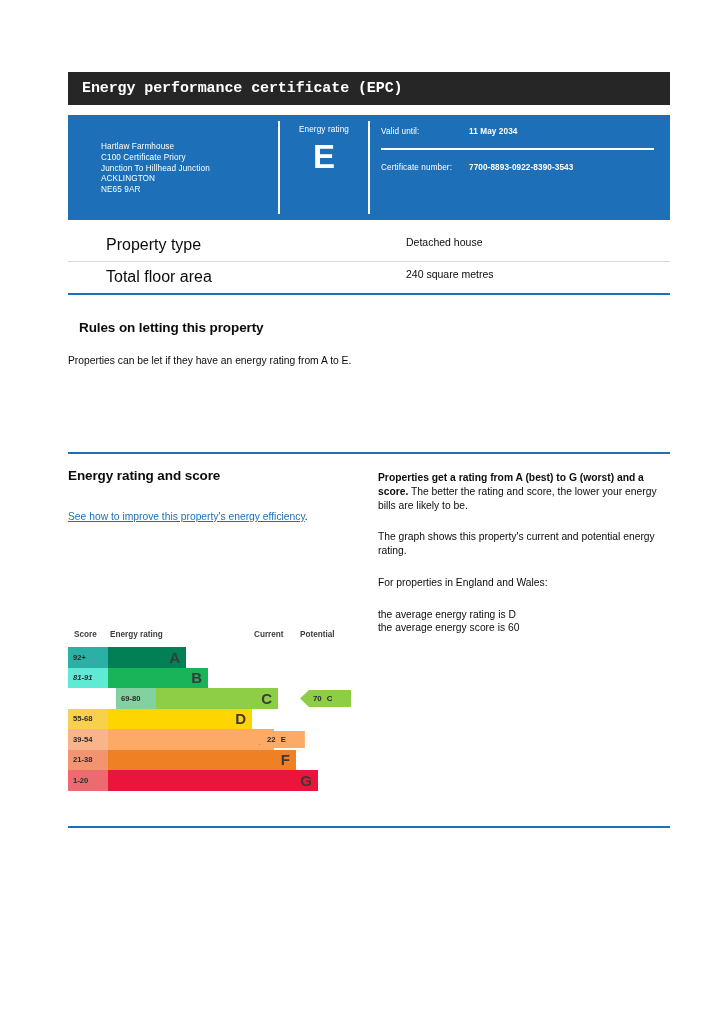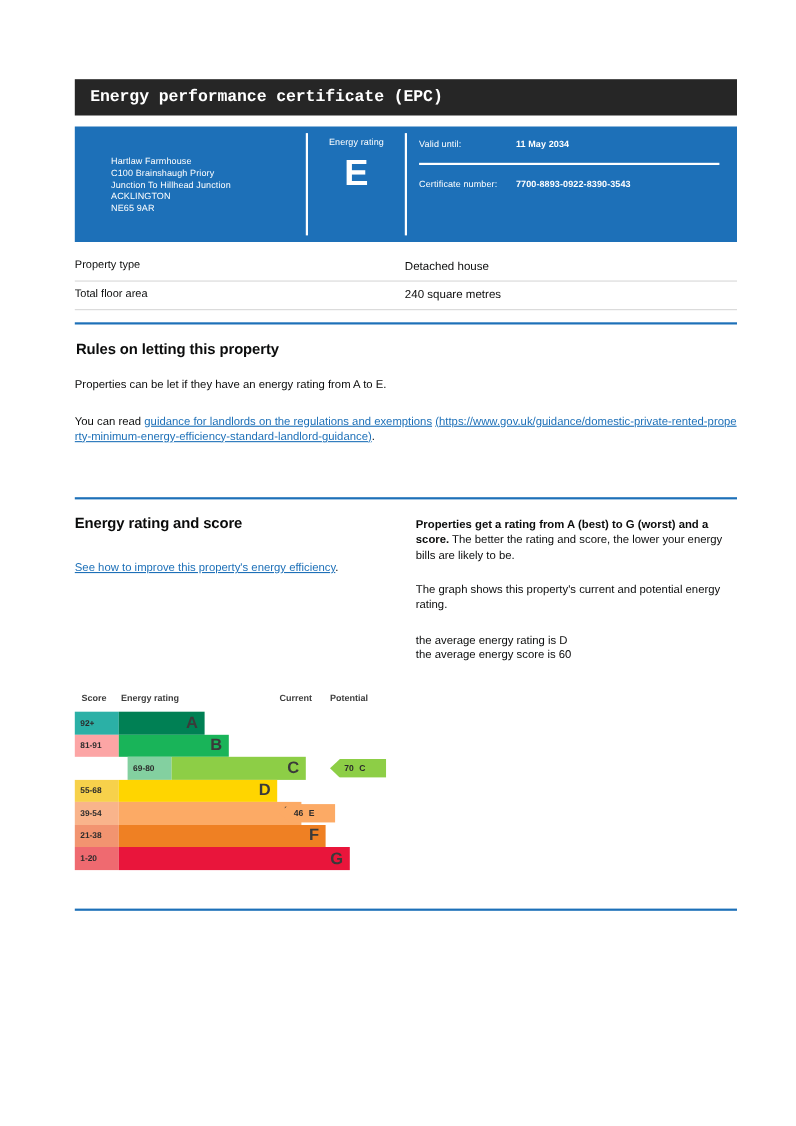--- a/index.html
+++ b/index.html
@@ -129,40 +129,41 @@
     width: 602px;
   }
   .detail-row {
     display: flex;
     border-bottom: 1px solid #d8d8d8;
     padding: 6px 0 7px 0;
   }
   .detail-row .dt {
     width: 300px;
     flex: 0 0 300px;
-    font-size: 10px;
+    font-size: 16px;
+    margin-left: 38px;
   }
   .detail-row .dd { font-size: 10.5px; }
 
   
   .brule {
     position: absolute;
     left: 0;
     width: 602px;
     height: 2px;
     background: #1d70b8;
   }
   .brule.r1 { top: 293px; }
   .brule.r2 { top: 452px; }
   .brule.r3 { top: 826px; }
 
   
   .sec-letting { position: absolute; left: 0; top: 309px; width: 602px; }
   h2.heading {
-    margin: 1px;
+    margin: 11px;
     font-size: 13.5px;
     font-weight: bold;
     letter-spacing: -0.1px;
   }
   .para {
     font-size: 10.3px;
     line-height: 13.5px;
     margin-top: 19px;
   }
   a.link {
@@ -267,21 +268,21 @@
   <div class="title-banner">
     <span class="title-text">Energy performance certificate (EPC)</span>
   </div>
 
   <div class="blue-panel">
     <div class="vrule one"></div>
     <div class="vrule two"></div>
 
     <div class="addr">
       <div>Hartlaw Farmhouse</div>
-      <div>C100 Brainshaugh Priory</div>
+      <div>C100 Certificate Priory</div>
       <div>Junction To Hillhead Junction</div>
       <div>ACKLINGTON</div>
       <div>NE65 9AR</div>
     </div>
 
     <div class="rating-col">
       <div class="rl">Energy rating</div>
       <div class="rv">E</div>
     </div>
 
@@ -307,39 +308,36 @@
       <div class="dt">Total floor area</div>
       <div class="dd">240 square metres</div>
     </div>
   </div>
 
   <div class="brule r1"></div>
 
   <div class="sec-letting">
     <h2 class="heading">Rules on letting this property</h2>
     <div class="para">Properties can be let if they have an energy rating from A to E.</div>
-    <div class="para url-line">
-      <span>You can read </span><a class="link" href="#">guidance for landlords on the regulations and exemptions</a>
-      <a class="link" href="#">(https://www.gov.uk/guidance/domestic-private-rented-property-minimum-energy-efficiency-standard-landlord-guidance)</a><span>.</span>
-    </div>
   </div>
 
   <div class="brule r2"></div>
 
   <div class="sec-rating">
     <div class="cols">
       <div class="col-left">
         <h3 class="subheading">Energy rating and score</h3>
         <div class="p2">
           <a class="link" href="#">See how to improve this property's energy efficiency</a><span>.</span>
         </div>
       </div>
       <div class="col-right">
         <p><span class="bold-lead">Properties get a rating from A (best) to G (worst) and a score.</span><span> The better the rating and score, the lower your energy bills are likely to be.</span></p>
         <p>The graph shows this property's current and potential energy rating.</p>
+        <p>For properties in England and Wales:</p>
         <p class="avg">
           <span>the average energy rating is D</span><br>
           <span>the average energy score is 60</span>
         </p>
       </div>
     </div>
   </div>
 
   <div class="epc">
     <div class="epc-head">
@@ -347,21 +345,21 @@
       <span class="h-rating">Energy rating</span>
       <span class="h-current">Current</span>
       <span class="h-potential">Potential</span>
     </div>
     <div class="epc-body" id="epc-body">
         <div class="band">
           <div class="score-cell" style="background: rgb(43, 176, 166);">92+</div>
           <div class="bar" style="width: 78px; background: rgb(0, 128, 84);">A</div>
         </div>
         <div class="band">
-          <div class="score-cell" style="background: #fca5a5;">81-91</div>
+          <div class="score-cell" style="background: #5eead4; font-style: italic;">81-91</div>
           <div class="bar" style="width: 100px; background: rgb(25, 180, 89);">B</div>
         </div>
         <div class="band">
           <div class="score-cell" style="background: rgb(131, 208, 160); margin-left: 48px;">69-80</div>
           <div class="bar" style="width: 122px; background: rgb(141, 206, 70);">C</div>
         </div>
         <div class="band">
           <div class="score-cell" style="background: rgb(247, 209, 75);">55-68</div>
           <div class="bar" style="width: 144px; background: rgb(255, 213, 0);">D</div>
         </div>
@@ -372,21 +370,21 @@
         <div class="band">
           <div class="score-cell" style="background: rgb(242, 148, 112);">21-38</div>
           <div class="bar" style="width: 188px; background: rgb(239, 128, 35);">F</div>
         </div>
         <div class="band">
           <div class="score-cell" style="background: rgb(239, 106, 112);">1-20</div>
           <div class="bar" style="width: 210px; background: rgb(233, 21, 59);">G</div>
         </div>
         <div class="markers">
           <div class="marker" style="background: rgb(252, 170, 101); left: 186px; top: 84px; clip-path: polygon(0% 50%, 9px 0%, 100% 0%, 100% 100%, 9px 100%);">
-            <span class="mscore">46</span>
+            <span class="mscore">22</span>
             <span>E</span>
           </div>
           <div class="marker" style="background: rgb(141, 206, 70); left: 232px; top: 43px; clip-path: polygon(0% 50%, 9px 0%, 100% 0%, 100% 100%, 9px 100%);">
             <span class="mscore">70</span>
             <span>C</span>
           </div>
         </div>
       </div>
   </div>
 

